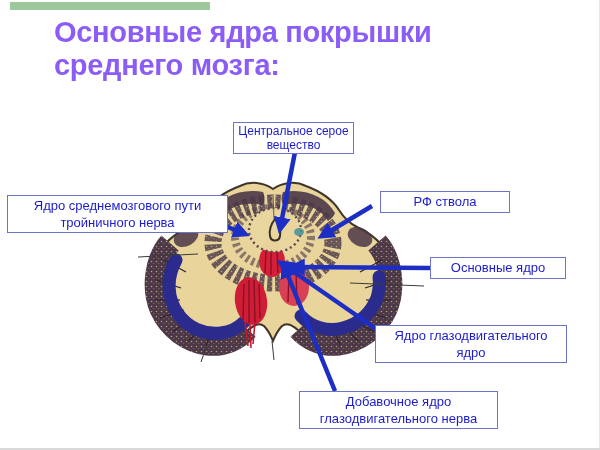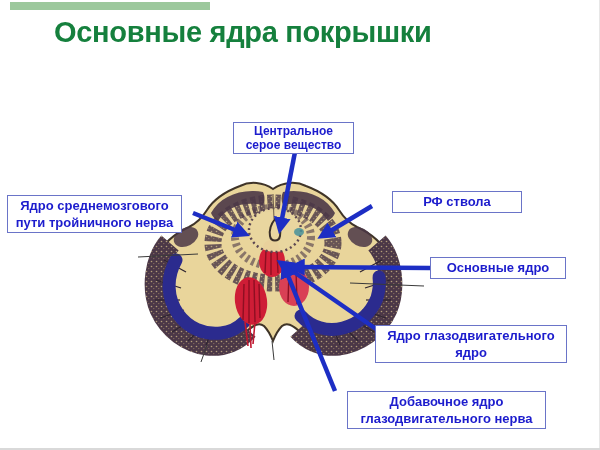--- a/index.html
+++ b/index.html
@@ -5,39 +5,40 @@
   html,body{margin:0;padding:0;background:#888;}
   *{box-sizing:border-box;}
   .slide{
     position:relative;width:600px;height:450px;background:#ffffff;
     font-family:"Liberation Sans",sans-serif;overflow:hidden;
     box-shadow:inset 0 -2px 0 #d9d9d9, inset -1px 0 0 #e7e7e7;
   }
   .accent-bar{position:absolute;left:10px;top:2px;width:200px;height:8px;background:#9cc89c;}
   .title{
     position:absolute;left:54px;top:16px;width:500px;
-    font-size:29px;font-weight:bold;color:#15803d;line-height:1.14;letter-spacing:-0.3px;
+    font-size:29px;font-weight:bold;color:#8b5cf6;line-height:1.14;letter-spacing:-0.3px;
   }
   .label{
     position:absolute;display:flex;align-items:center;justify-content:center;
     background:#ffffff;border:1.5px solid #6a74c8;color:#1c1ccd;
-    font-weight:bold;text-align:center;font-size:13px;line-height:1.32;padding:1px 3px;
+    font-weight:normal;text-align:center;font-size:13px;line-height:1.32;padding:1px 3px;
   }
   .label.small{font-size:12px;line-height:1.18;}
   svg.diagram{position:absolute;left:0;top:0;}
 </style>
 </head>
 <body>
 
 <div class="slide">
 
   <div class="accent-bar"></div>
 
   <div class="title">
     <div>Основные ядра покрышки</div>
+    <div>среднего мозга:</div>
   </div>
 
   <svg class="diagram" width="600" height="450" viewBox="0 0 600 450">
     <defs>
       <pattern id="sp" width="5" height="5" patternUnits="userSpaceOnUse">
         <circle cx="1.5" cy="1.5" r="0.8" fill="#e8d494" opacity="0.65"></circle>
         <circle cx="3.8" cy="3.6" r="0.6" fill="#d9c080" opacity="0.5"></circle>
       </pattern>
       <marker id="ah" markerWidth="3.8" markerHeight="3.8" refX="2.6" refY="1.9" orient="auto">
         <path d="M0,0 L3.8,1.9 L0,3.8 Z" fill="#1d2ec4"></path>
@@ -130,33 +131,33 @@
       <line x1="430" y1="268" x2="293" y2="267" marker-end="url(#ah)"></line>
       <line x1="379" y1="331" x2="281" y2="263" marker-end="url(#ah)"></line>
       <line x1="335" y1="391" x2="284" y2="266" marker-end="url(#ah)"></line>
     </g>
   </svg>
 
   <div class="label small" style="left:233px;top:122px;width:121px;min-height:28px;">
     <span>Центральное серое вещество</span>
   </div>
 
-  <div class="label" style="left:7px;top:195px;width:175px;min-height:38px;">
+  <div class="label" style="left:7px;top:195px;width:221px;min-height:38px;">
     <span>Ядро среднемозгового пути тройничного нерва</span>
   </div>
 
-  <div class="label" style="left:392px;top:191px;width:130px;min-height:22px;">
+  <div class="label" style="left:380px;top:191px;width:130px;min-height:22px;">
     <span>РФ ствола</span>
   </div>
 
   <div class="label" style="left:430px;top:257px;width:136px;min-height:22px;">
     <span>Основные ядро</span>
   </div>
 
   <div class="label" style="left:375px;top:325px;width:192px;min-height:37px;">
     <span>Ядро глазодвигательного ядро</span>
   </div>
 
-  <div class="label" style="left:299px;top:391px;width:199px;min-height:37px;margin-left:48px;">
+  <div class="label" style="left:299px;top:391px;width:199px;min-height:37px;">
     <span>Добавочное ядро глазодвигательного нерва</span>
   </div>
 
 </div>
 
 </body></html>

